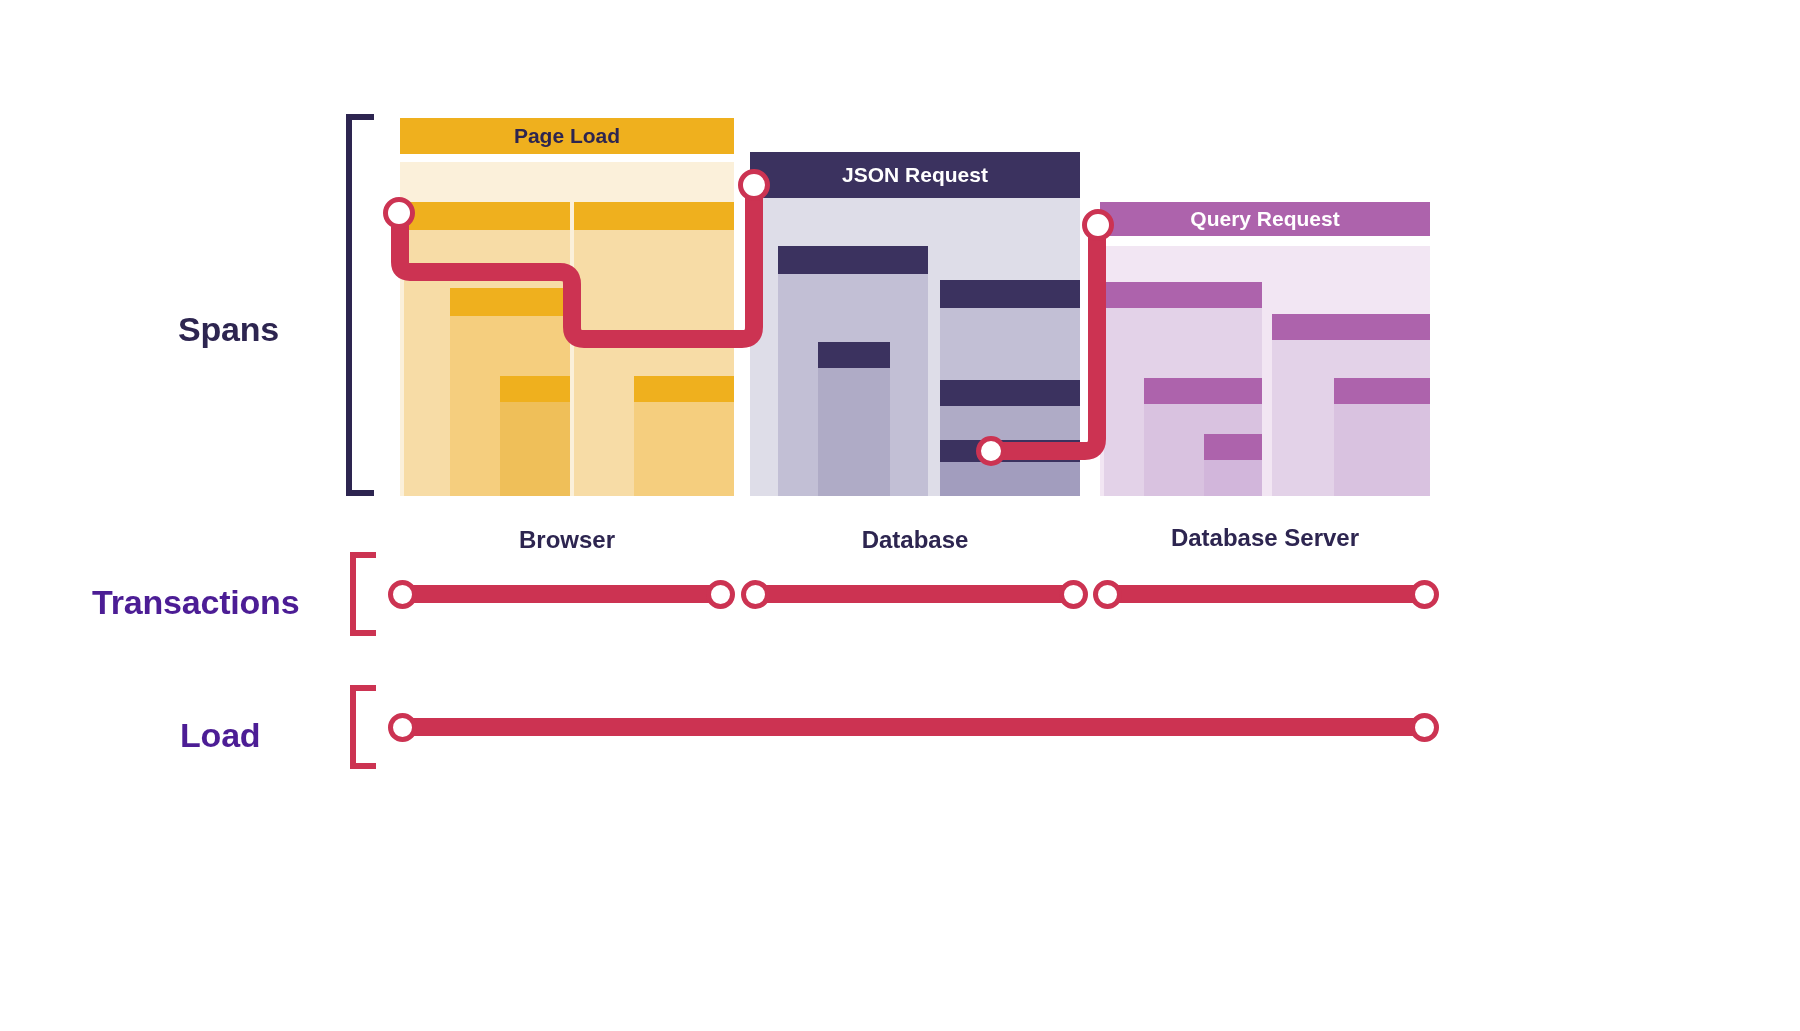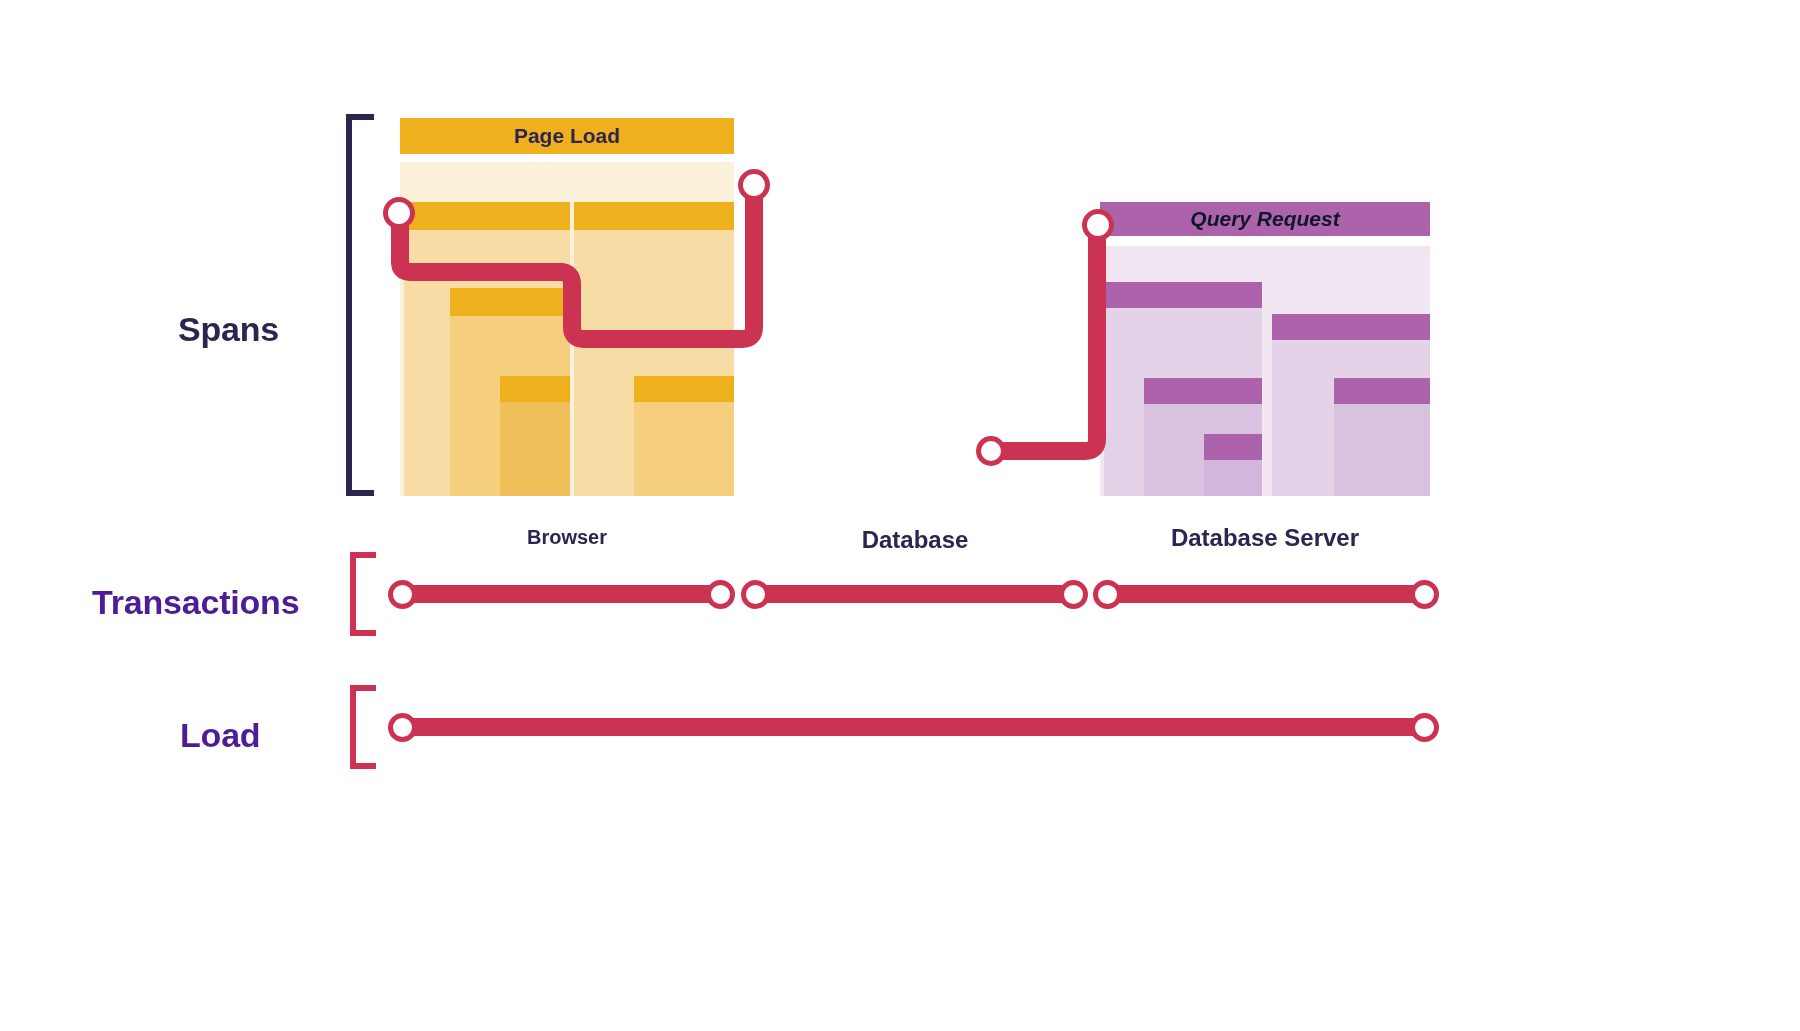--- a/index.html
+++ b/index.html
@@ -134,24 +134,57 @@
       <div class="cap" style="height:26px; background:#EFB01E;"></div>
       <div class="body" style="top:26px; height:94px; background:#EFBF59;"></div>
     </div>
 
     <div class="spanblock" style="left:234px; top:258px; width:100px; height:120px;">
       <div class="cap" style="height:26px; background:#EFB01E;"></div>
       <div class="body" style="top:26px; height:94px; background:#F5CE7E;"></div>
     </div>
   </div>
 
+  <div class="service" style="left:750px; top:152px; width:330px; height:344px;">
+
+    <div class="service-header" style="height:46px; background:#3B325F; color:#FFFFFF; font-size:21px;">
+      <span>JSON Request</span>
+    </div>
+
+    <div class="service-body" style="top:46px; height:298px; background:#DEDDE8;"></div>
+
+    <div class="spanblock" style="left:28px; top:94px; width:150px; height:250px;">
+      <div class="cap" style="height:28px; background:#3B325F;"></div>
+      <div class="body" style="top:28px; height:222px; background:#C2BFD5;"></div>
+    </div>
+
+    <div class="spanblock" style="left:68px; top:190px; width:72px; height:154px;">
+      <div class="cap" style="height:26px; background:#3B325F;"></div>
+      <div class="body" style="top:26px; height:128px; background:#AFABC6;"></div>
+    </div>
+
+    <div class="spanblock" style="left:190px; top:128px; width:140px; height:216px;">
+      <div class="cap" style="height:28px; background:#3B325F;"></div>
+      <div class="body" style="top:28px; height:188px; background:#C2BFD5;"></div>
+    </div>
+
+    <div class="spanblock" style="left:190px; top:228px; width:140px; height:116px;">
+      <div class="cap" style="height:26px; background:#3B325F;"></div>
+      <div class="body" style="top:26px; height:90px; background:#AFABC6;"></div>
+    </div>
+
+    <div class="spanblock" style="left:190px; top:288px; width:140px; height:56px;">
+      <div class="cap" style="height:22px; background:#3B325F;"></div>
+      <div class="body" style="top:22px; height:34px; background:#A29DBE;"></div>
+    </div>
+  </div>
 
   <div class="service" style="left:1100px; top:202px; width:330px; height:294px;">
 
-    <div class="service-header" style="height:34px; background:#AD63AC; color:#0f172a; font-size:21px;font-style:italic;">
+    <div class="service-header" style="height:34px; background:#AD63AC; color:#ffffff; font-size:21px;">
       <span>Query Request</span>
     </div>
 
     <div class="service-body" style="top:44px; height:250px; background:#F2E6F3;"></div>
 
     <div class="spanblock" style="left:4px; top:80px; width:158px; height:214px;">
       <div class="cap" style="height:26px; background:#AD63AC;"></div>
       <div class="body" style="top:26px; height:188px; background:#E3D2E8;"></div>
     </div>
 
@@ -181,21 +214,21 @@
     <path d="M 400 213 L 400 262 Q 400 272 410 272 L 560 272 Q 572 272 572 284 L 572 327 Q 572 339 584 339 L 742 339 Q 754 339 754 327 L 754 184" fill="none" stroke="#CC3352" stroke-width="18" stroke-linecap="round" stroke-linejoin="round"></path>
 
     <path d="M 991 451 L 1085 451 Q 1097 451 1097 439 L 1097 224" fill="none" stroke="#CC3352" stroke-width="18" stroke-linecap="round" stroke-linejoin="round"></path>
   </svg>
 
   <div class="tl-dot" style="left:383px; top:197px; width:32px; height:32px;"></div>
   <div class="tl-dot" style="left:738px; top:169px; width:32px; height:32px;"></div>
   <div class="tl-dot" style="left:976px; top:436px; width:30px; height:30px;"></div>
   <div class="tl-dot" style="left:1082px; top:209px; width:32px; height:32px;"></div>
 
-  <div class="svc-caption" style="left:400px; top:526px; width:334px; font-size:20px;">Browser</div>
+  <div class="svc-caption" style="left:400px; top:526px; width:334px; font-size:24px;">Browser</div>
   <div class="svc-caption" style="left:750px; top:526px; width:330px; font-size:24px;">Database</div>
   <div class="svc-caption" style="left:1100px; top:524px; width:330px; font-size:24px;">Database Server</div>
 
   <div class="row-label label-red" style="left:92px; top:561px; font-size:34px;">Transactions</div>
 
   <div class="bracket" style="left:350px; top:552px; width:26px; height:84px; border-width:6px; border-color:#CC3352;"></div>
 
   <div class="tl-bar" style="left:399px; top:585px; width:325px; height:18px;"></div>
   <div class="tl-dot" style="left:388px; top:580px; width:29px; height:29px;"></div>
   <div class="tl-dot" style="left:706px; top:580px; width:29px; height:29px;"></div>

